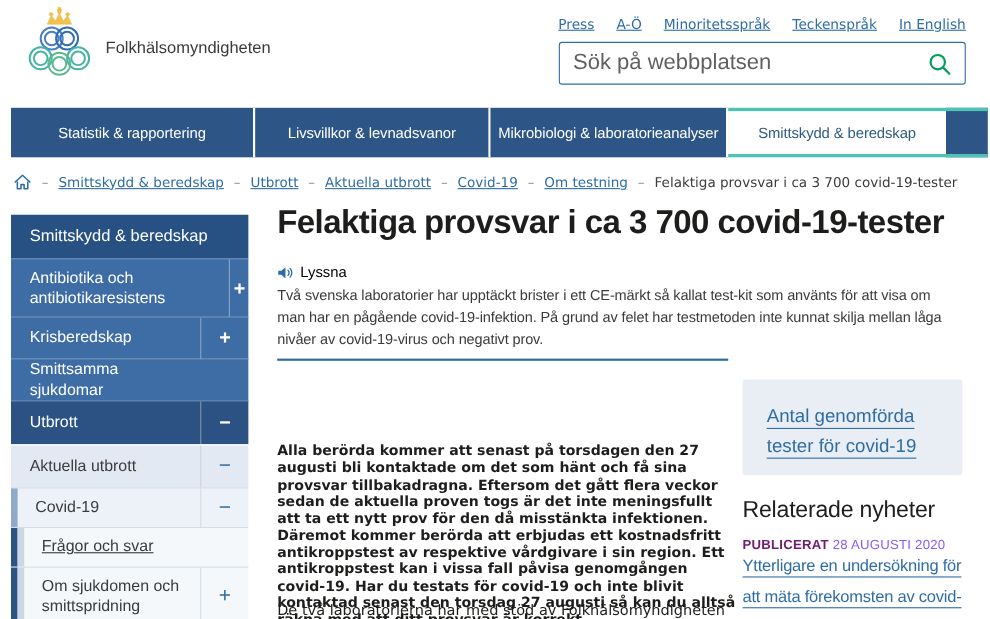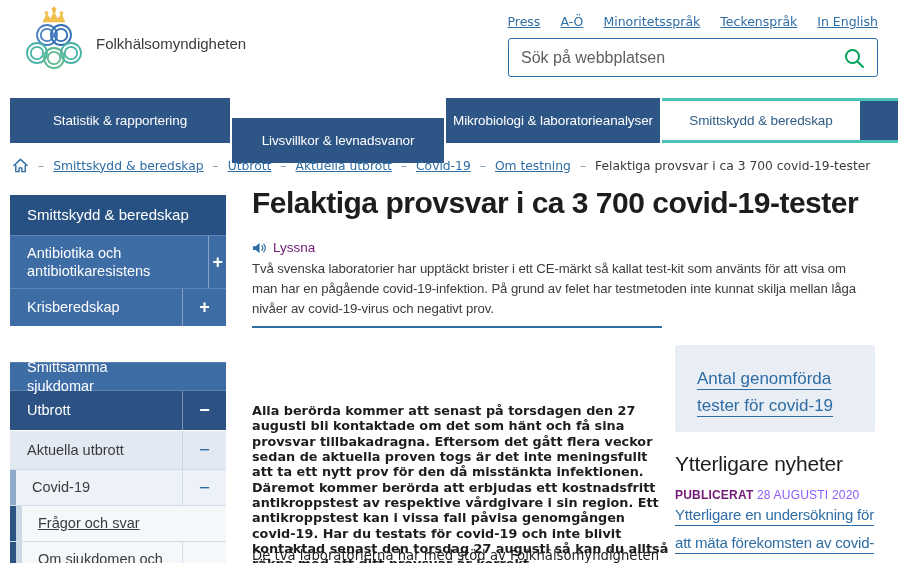--- a/index.html
+++ b/index.html
@@ -15,32 +15,32 @@
   .logo-text{ font-size:15px; color:#3a3a3a; padding-bottom:26px; letter-spacing:0; }
   .top-links{ position:absolute; right:22px; top:14px; display:flex; gap:20px; }
   .top-links a{ font-family:"DejaVu Sans", sans-serif; font-size:12.5px; color:#2e6da4; text-decoration:underline; cursor:pointer; }
   .search-box{
     position:absolute; left:508px; top:38px; width:370px; height:39px;
     border:1.5px solid #2e6da4; border-radius:3px; background:#fff;
     display:flex; align-items:center; padding:0 12px;
   }
   .search-box input{
     flex:1; border:none; outline:none; font-family:"Liberation Sans", sans-serif;
-    font-size:16px; color:#14532d; background:transparent;
+    font-size:20px; color:#14532d; background:transparent;
   }
   .search-box input::placeholder{ color:#5f5f5f; opacity:1; }
   .search-icon{ width:22px; height:22px; flex:0 0 auto; cursor:pointer; }
   
   .nav{ position:absolute; left:10px; top:98px; width:890px; height:31px; display:flex; }
   .nav-tab{
     height:45px; background:#2d5586; color:#fff; font-size:13.5px; letter-spacing:-0.1px;
     display:flex; align-items:center; justify-content:center; cursor:pointer;
     border-right:2px solid #fff;
   }
-  .nav-tab.t1{ width:222px; } .nav-tab.t2{ width:214px;margin-top:20px; } .nav-tab.t3{ width:216px; }
+  .nav-tab.t1{ width:222px; } .nav-tab.t2{ width:214px; } .nav-tab.t3{ width:216px; }
   .nav-tab.active{
     width:198px; background:#fff; color:#2f5b83; border-right:none;
     border-top:3px solid #4cc4b5; border-bottom:3px solid #4cc4b5;
   }
   .nav-fill{ width:38px; height:45px; background:#2d5586; border-top:3px solid #4cc4b5; border-bottom:3px solid #4cc4b5; }
   
   .breadcrumb{
     position:absolute; left:12px; top:157px; width:880px;
     display:flex; align-items:center; gap:9px;
     font-family:"DejaVu Sans", sans-serif; font-size:12.3px; color:#3b3b3b;
@@ -55,41 +55,41 @@
   .sb-label{ flex:1; padding:0 12px 0 17px; line-height:1.25; }
   .sb-toggle{
     width:44px; align-self:stretch; display:flex; align-items:center; justify-content:center;
     font-size:18px; font-weight:bold;
   }
   .sb-head{ height:40px; background:#275182; color:#fff; font-size:15px; }
   .sb-blue{ background:#3e6da6; color:#fff; border-top:1px solid #5c83b3; }
   .sb-blue .sb-toggle{ border-left:1px solid rgba(255,255,255,.38); color:#fff; }
   .sb-blue.no-toggle .sb-toggle{ border-left:none; }
   .sb-active{ background:#2b5282; }
-  .r2{ height:53px;gap:46px; } .r3{ height:38px; } .r4{ height:28px;margin-top:36px; } .r5{ height:40px; }
+  .r2{ height:53px;gap:46px; } .r3{ height:38px; } .r4{ height:38px; } .r5{ height:40px; }
   .sb-light{ background:#e3e9f2; color:#3b3b3b; border-top:1px solid #fff; height:39px; }
   .sb-light .sb-toggle{ border-left:1px solid #c9d4e2; color:#2e6da4; font-weight:normal; font-size:19px; }
   .sb-sub{ display:flex; align-items:stretch; border-top:1px solid #d3dce8; cursor:pointer; }
   .guide-a{ width:6px; background:#8fabc9; flex:0 0 auto; }
   .guide-b{ width:6px; background:#2b5484; flex:0 0 auto; }
   .guide-c{ width:6px; background:#ccd7e6; flex:0 0 auto; }
   .sb-sub .inner{ flex:1; display:flex; align-items:center; }
   .sub1{ height:36px; background:#edf2f8; color:#3b3b3b; }
   .sub2{ height:36px; background:#f5f8fb; color:#3b3b3b;text-decoration:underline; }
   .sub3{ height:53px; background:#f5f8fb; color:#3b3b3b; }
   .sb-sub .sb-label{ padding-left:16px; }
   .sb-sub .sb-toggle{ color:#2e6da4; font-weight:normal; font-size:19px; border-left:1px solid #d3dce8; }
   .sb-sub.no-toggle .sb-toggle{ border-left:none; }
   
   .h1{
     position:absolute; left:252px; top:183px; width:630px;
     font-size:30px; font-weight:700; letter-spacing:-0.5px; color:#1d1d1b; line-height:1.3;
   }
   .listen{ position:absolute; left:252px; top:240px; display:flex; align-items:center; gap:6px;
-    color:#701a75; font-size:13.5px; cursor:pointer; }
+    color:#000000; font-size:13.5px; cursor:pointer; }
   .speaker-icon{ width:15px; height:14px; }
   .intro{
     position:absolute; left:252px; top:259px; width:622px;
     font-size:13.2px; line-height:1.5; color:#3b3b3b; letter-spacing:-0.1px;
   }
   .rule{ position:absolute; left:252px; top:326px; width:410px; height:2px; background:#2e6da4; }
   .p1{
     position:absolute; left:252px; top:342px; width:414px;
     font-family:"DejaVu Sans", sans-serif; font-size:13.2px; line-height:1.42; color:#1d1d1b;
   }
@@ -262,21 +262,21 @@
 
   <div class="rule"></div>
 
   <p class="p2">Alla berörda kommer att senast på torsdagen den 27 augusti bli kontaktade om det som hänt och få sina provsvar tillbakadragna. Eftersom det gått flera veckor sedan de aktuella proven togs är det inte meningsfullt att ta ett nytt prov för den då misstänkta infektionen. Däremot kommer berörda att erbjudas ett kostnadsfritt antikroppstest av respektive vårdgivare i sin region. Ett antikroppstest kan i vissa fall påvisa genomgången covid-19. Har du testats för covid-19 och inte blivit kontaktad senast den torsdag 27 augusti så kan du alltså räkna med att ditt provsvar är korrekt.</p>
   <p class="p3">De två laboratorierna har med stöd av Folkhälsomyndigheten utrett vad som orsakat felet.</p>
 
   <div class="info-box">
     <a>Antal genomförda tester för covid-19</a>
   </div>
 
-  <div class="related-title">Ytterligare nyheter</div>
+  <div class="related-title">Relaterade nyheter</div>
 
   <div class="related-meta">
     <span class="lab">PUBLICERAT</span><span class="dat"> 28 AUGUSTI 2020</span>
   </div>
 
   <div class="related-link">
     <a>Ytterligare en undersökning för att mäta förekomsten av covid-19</a>
   </div>
 
 </div>

